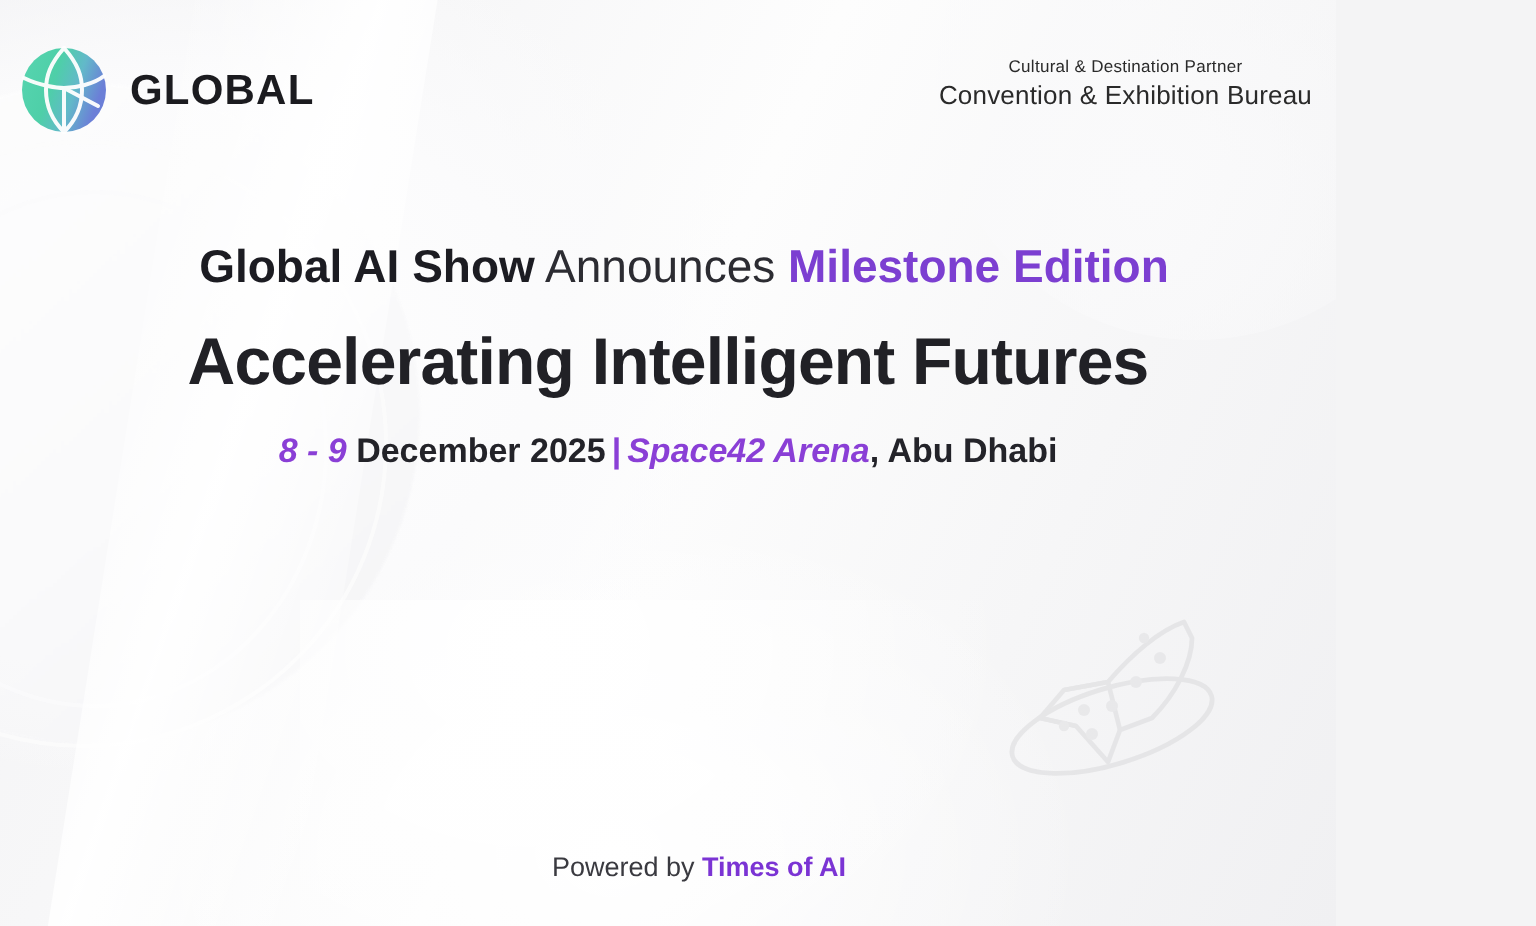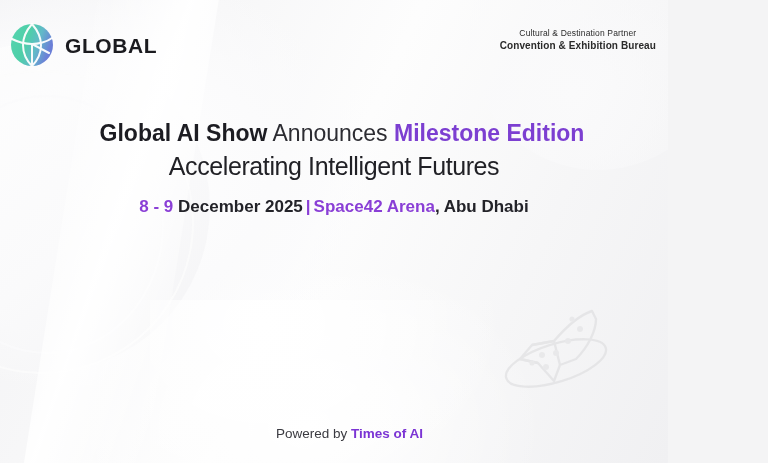--- a/index.html
+++ b/index.html
@@ -137,43 +137,42 @@
   .partner-name {
     font-family: "DejaVu Serif", serif;
     font-weight: bold;
     font-size: 25px;
     letter-spacing: -0.4px;
     line-height: 1;
     color: #121212;
     white-space: nowrap;
   }
   .partner-sub {
-    font-size: 10px;
+    font-size: 13px;
     letter-spacing: 0.1px;
     color: #2a2a2a;
     margin-top: 2px;
     white-space: nowrap;
-    font-weight: bold;
   }
 
   
   .content {
     position: absolute;
     left: 0;
     right: 0;
     top: 120px;
     text-align: center;
   }
 
   .announce {
     font-size: 23px;
     line-height: 1.15;
     color: #26262b;
     white-space: nowrap;
-    margin-bottom: 6px;
+    margin-bottom: 16px;
     padding-left: 16px;
   }
   .announce .bold { font-weight: bold; color: #1c1c22; }
   .announce .reg  { font-weight: normal; color: #2c2c32; }
   .announce .accent { font-weight: bold; color: #7c3fd1; }
 
   .bigtitle {
     font-size: 118px;
     font-weight: bold;
     letter-spacing: -3px;
@@ -189,36 +188,36 @@
         #5c24ea 88%,
         #6327f5 100%);
     -webkit-background-clip: text;
     background-clip: text;
     color: transparent;
     -webkit-text-fill-color: transparent;
     margin: -4px 0 -2px 0;
   }
 
   .tagline {
-    font-size: 25px;
-    font-weight: normal;
+    font-size: 33px;
+    font-weight: bold;
     letter-spacing: -0.4px;
     color: #212126;
     white-space: nowrap;
     margin-top: 2px;
   }
 
   .datarow {
     margin-top: 16px;
     font-size: 17px;
     font-weight: bold;
     white-space: nowrap;
     color: #26262b;
   }
-  .datarow .pur { color: #8a3fd6; }
+  .datarow .pur { color: #8a3fd6; font-style: italic; }
   .datarow .dark { color: #232329; text-align: center; }
   .datarow .sep { color: #8a3fd6; font-weight: bold; padding: 0 3px; }
 
   .powered {
     position: absolute;
     left: 0;
     right: 0;
     bottom: 22px;
     text-align: center;
     font-size: 13.5px;

